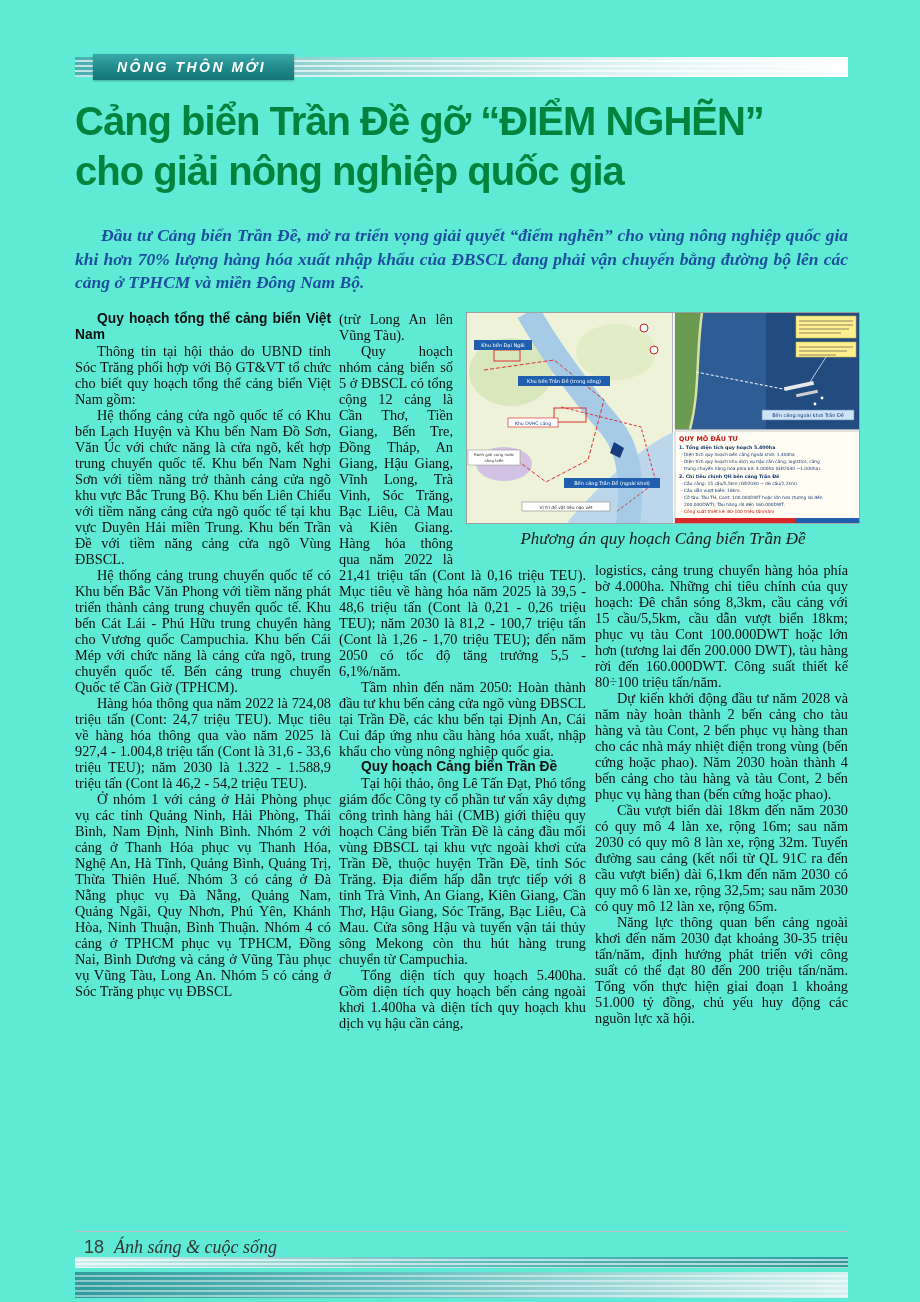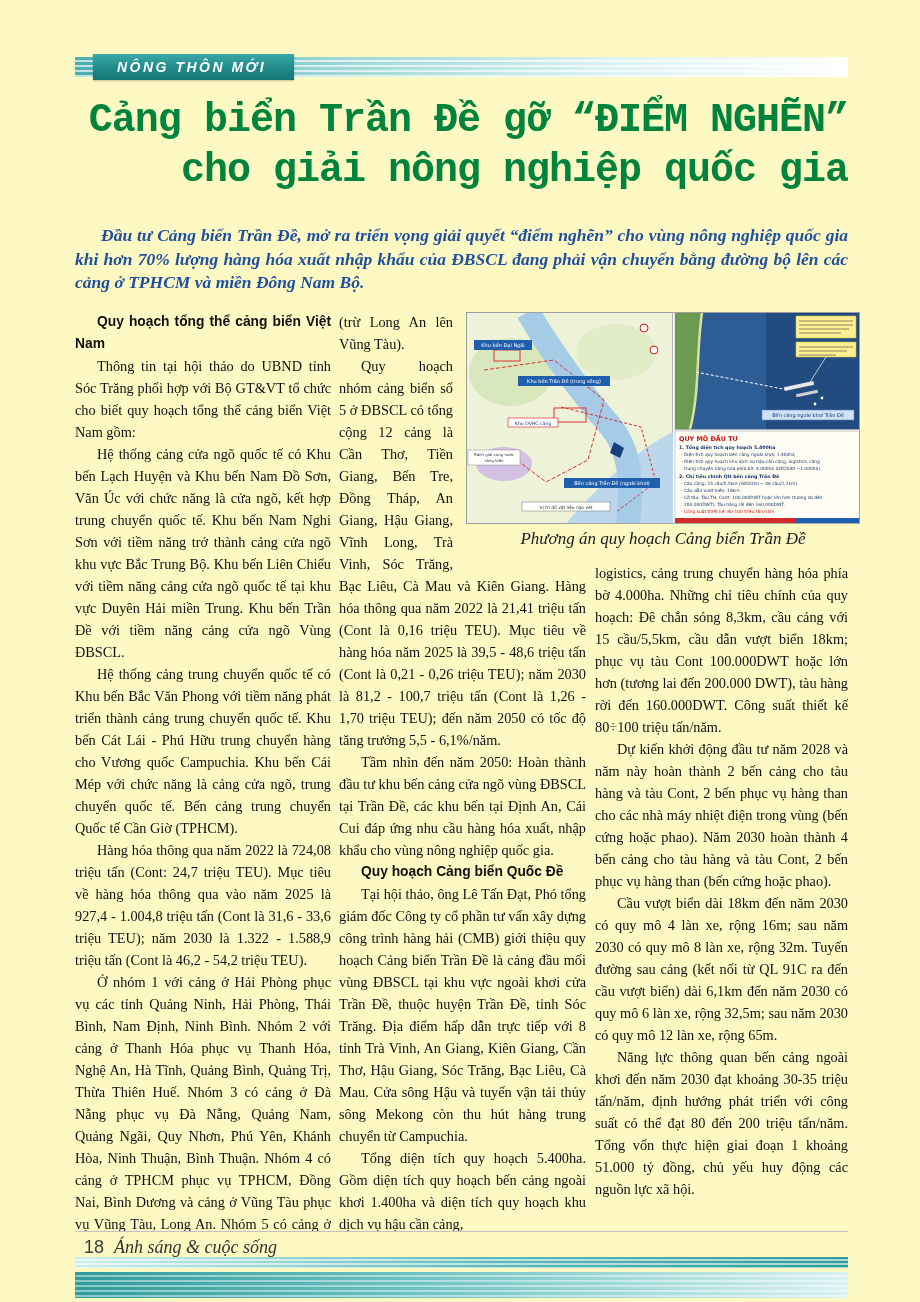--- a/index.html
+++ b/index.html
@@ -1,50 +1,50 @@
 <!DOCTYPE html>
 <html lang="vi"><head>
 <meta charset="utf-8">
 <style>
   * { margin:0; padding:0; box-sizing:border-box; }
   html,body { background:#e8e8e8; }
   body { font-family:"Liberation Serif", serif; }
   .page {
-    position:relative; width:920px; height:1302px; background:#fef9c3;
+    position:relative; width:920px; height:1302px; background:#5eead4;
     margin:0 auto; overflow:hidden;
   }
   
   .masthead-band {
     position:absolute; left:75px; top:57px; width:773px; height:20px;
     background:
       repeating-linear-gradient(180deg, rgba(255,255,255,0) 0 3px, rgba(255,255,255,.65) 3px 5px),
       linear-gradient(90deg, #49afaf 0%, #9fd8d8 35%, #ddf2f2 70%, #ffffff 100%);
   }
   .masthead-tag {
     position:absolute; left:93px; top:54px; height:26px;
     background:linear-gradient(180deg,#3aa8a8 0%, #1e8787 60%, #157575 100%);
     color:#fff; font-family:"Liberation Sans", sans-serif;
     font-weight:bold; font-style:italic; font-size:14px; letter-spacing:2.5px;
     padding:5px 28px 0 24px; box-shadow:0 1px 2px rgba(0,0,0,.25);
   }
   
   .article-title {
-    position:absolute; left:75px; top:96px; width:773px; text-align:right;
-    color:#00843d; font-family:Liberation Mono, monospace; font-weight:bold;
+    position:absolute; left:75px; top:96px; width:773px; text-align:left;
+    color:#00843d; font-family:Liberation Sans, sans-serif; font-weight:bold;
     font-size:40px; line-height:50px; letter-spacing:-1px;
   }
   .lead {
     position:absolute; left:75px; top:224px; width:773px;
     color:#1d4f9f; font-weight:bold; font-style:italic;
     font-size:17.5px; line-height:23.5px; text-align:justify; text-indent:26px;
   }
   
   .col {
     position:absolute; text-align:justify; color:#101010;
-    font-size:14.3px; line-height:22px; overflow:hidden;
+    font-size:14.3px; line-height:16px; overflow:hidden;
   }
   .col p { text-indent:22px; }
   .col p.cont { text-indent:0; }
   .col p.head {
     font-family:"Liberation Sans", sans-serif; font-weight:bold; font-size:13.8px;
   }
   #col1 { left:75px;  top:311px; width:256px; height:921px; }
   #col2 { left:339px; top:311px; width:247px; height:921px; }
   #col3 { left:595px; top:562px; width:253px; height:670px; }
   .fig-spacer { float:right; width:133px; height:252px; }
@@ -95,21 +95,21 @@
     <p>Hệ thống cảng trung chuyển quốc tế có Khu bến Bắc Văn Phong với tiềm năng phát triển thành cảng trung chuyển quốc tế. Khu bến Cát Lái - Phú Hữu trung chuyển hàng cho Vương quốc Campuchia. Khu bến Cái Mép với chức năng là cảng cửa ngõ, trung chuyển quốc tế. Bến cảng trung chuyển Quốc tế Cần Giờ (TPHCM).</p>
     <p>Hàng hóa thông qua năm 2022 là 724,08 triệu tấn (Cont: 24,7 triệu TEU). Mục tiêu về hàng hóa thông qua vào năm 2025 là 927,4 - 1.004,8 triệu tấn (Cont là 31,6 - 33,6 triệu TEU); năm 2030 là 1.322 - 1.588,9 triệu tấn (Cont là 46,2 - 54,2 triệu TEU).</p>
     <p>Ở nhóm 1 với cảng ở Hải Phòng phục vụ các tỉnh Quảng Ninh, Hải Phòng, Thái Bình, Nam Định, Ninh Bình. Nhóm 2 với cảng ở Thanh Hóa phục vụ Thanh Hóa, Nghệ An, Hà Tĩnh, Quảng Bình, Quảng Trị, Thừa Thiên Huế. Nhóm 3 có cảng ở Đà Nẵng phục vụ Đà Nẵng, Quảng Nam, Quảng Ngãi, Quy Nhơn, Phú Yên, Khánh Hòa, Ninh Thuận, Bình Thuận. Nhóm 4 có cảng ở TPHCM phục vụ TPHCM, Đồng Nai, Bình Dương và cảng ở Vũng Tàu phục vụ Vũng Tàu, Long An. Nhóm 5 có cảng ở Sóc Trăng phục vụ ĐBSCL</p>
   </div>
 
   <div class="col" id="col2">
     <div class="fig-spacer"></div>
     <p class="cont">(trừ Long An lên Vũng Tàu).</p>
     <p>Quy hoạch nhóm cảng biển số 5 ở ĐBSCL có tổng cộng 12 cảng là Cần Thơ, Tiền Giang, Bến Tre, Đồng Tháp, An Giang, Hậu Giang, Vĩnh Long, Trà Vinh, Sóc Trăng, Bạc Liêu, Cà Mau và Kiên Giang. Hàng hóa thông qua năm 2022 là 21,41 triệu tấn (Cont là 0,16 triệu TEU). Mục tiêu về hàng hóa năm 2025 là 39,5 - 48,6 triệu tấn (Cont là 0,21 - 0,26 triệu TEU); năm 2030 là 81,2 - 100,7 triệu tấn (Cont là 1,26 - 1,70 triệu TEU); đến năm 2050 có tốc độ tăng trưởng 5,5 - 6,1%/năm.</p>
     <p>Tầm nhìn đến năm 2050: Hoàn thành đầu tư khu bến cảng cửa ngõ vùng ĐBSCL tại Trần Đề, các khu bến tại Định An, Cái Cui đáp ứng nhu cầu hàng hóa xuất, nhập khẩu cho vùng nông nghiệp quốc gia.</p>
-    <p class="head">Quy hoạch Cảng biển Quốc Đề</p>
+    <p class="head">Quy hoạch Cảng biển Trần Đề</p>
     <p>Tại hội thảo, ông Lê Tấn Đạt, Phó tổng giám đốc Công ty cổ phần tư vấn xây dựng công trình hàng hải (CMB) giới thiệu quy hoạch Cảng biển Trần Đề là cảng đầu mối vùng ĐBSCL tại khu vực ngoài khơi cửa Trần Đề, thuộc huyện Trần Đề, tỉnh Sóc Trăng. Địa điểm hấp dẫn trực tiếp với 8 tỉnh Trà Vinh, An Giang, Kiên Giang, Cần Thơ, Hậu Giang, Sóc Trăng, Bạc Liêu, Cà Mau. Cửa sông Hậu và tuyến vận tải thủy sông Mekong còn thu hút hàng trung chuyển từ Campuchia.</p>
     <p>Tổng diện tích quy hoạch 5.400ha. Gồm diện tích quy hoạch bến cảng ngoài khơi 1.400ha và diện tích quy hoạch khu dịch vụ hậu cần cảng,</p>
   </div>
 
   <div class="col" id="col3">
     <p class="cont">logistics, cảng trung chuyển hàng hóa phía bờ 4.000ha. Những chỉ tiêu chính của quy hoạch: Đê chắn sóng 8,3km, cầu cảng với 15 cầu/5,5km, cầu dẫn vượt biển 18km; phục vụ tàu Cont 100.000DWT hoặc lớn hơn (tương lai đến 200.000 DWT), tàu hàng rời đến 160.000DWT. Công suất thiết kế 80÷100 triệu tấn/năm.</p>
     <p>Dự kiến khởi động đầu tư năm 2028 và năm này hoàn thành 2 bến cảng cho tàu hàng và tàu Cont, 2 bến phục vụ hàng than cho các nhà máy nhiệt điện trong vùng (bến cứng hoặc phao). Năm 2030 hoàn thành 4 bến cảng cho tàu hàng và tàu Cont, 2 bến phục vụ hàng than (bến cứng hoặc phao).</p>
     <p>Cầu vượt biển dài 18km đến năm 2030 có quy mô 4 làn xe, rộng 16m; sau năm 2030 có quy mô 8 làn xe, rộng 32m. Tuyến đường sau cảng (kết nối từ QL 91C ra đến cầu vượt biển) dài 6,1km đến năm 2030 có quy mô 6 làn xe, rộng 32,5m; sau năm 2030 có quy mô 12 làn xe, rộng 65m.</p>
     <p>Năng lực thông quan bến cảng ngoài khơi đến năm 2030 đạt khoảng 30-35 triệu tấn/năm, định hướng phát triển với công suất có thể đạt 80 đến 200 triệu tấn/năm. Tổng vốn thực hiện giai đoạn 1 khoảng 51.000 tỷ đồng, chủ yếu huy động các nguồn lực xã hội.</p>
   </div>

